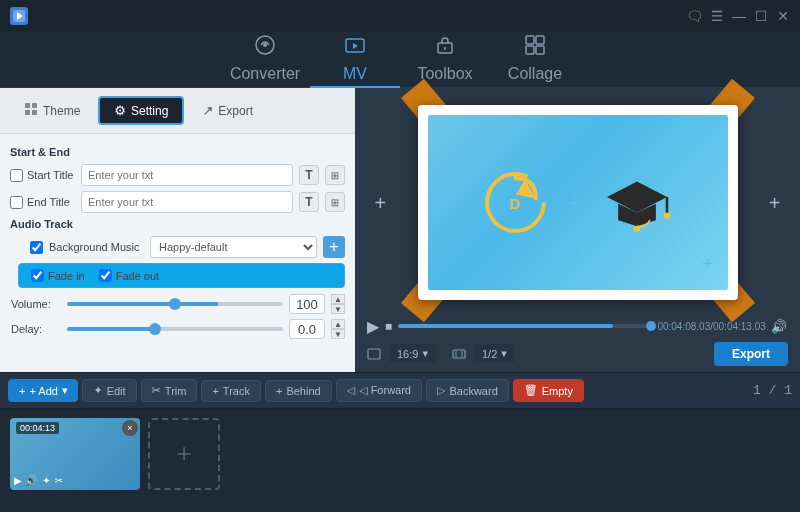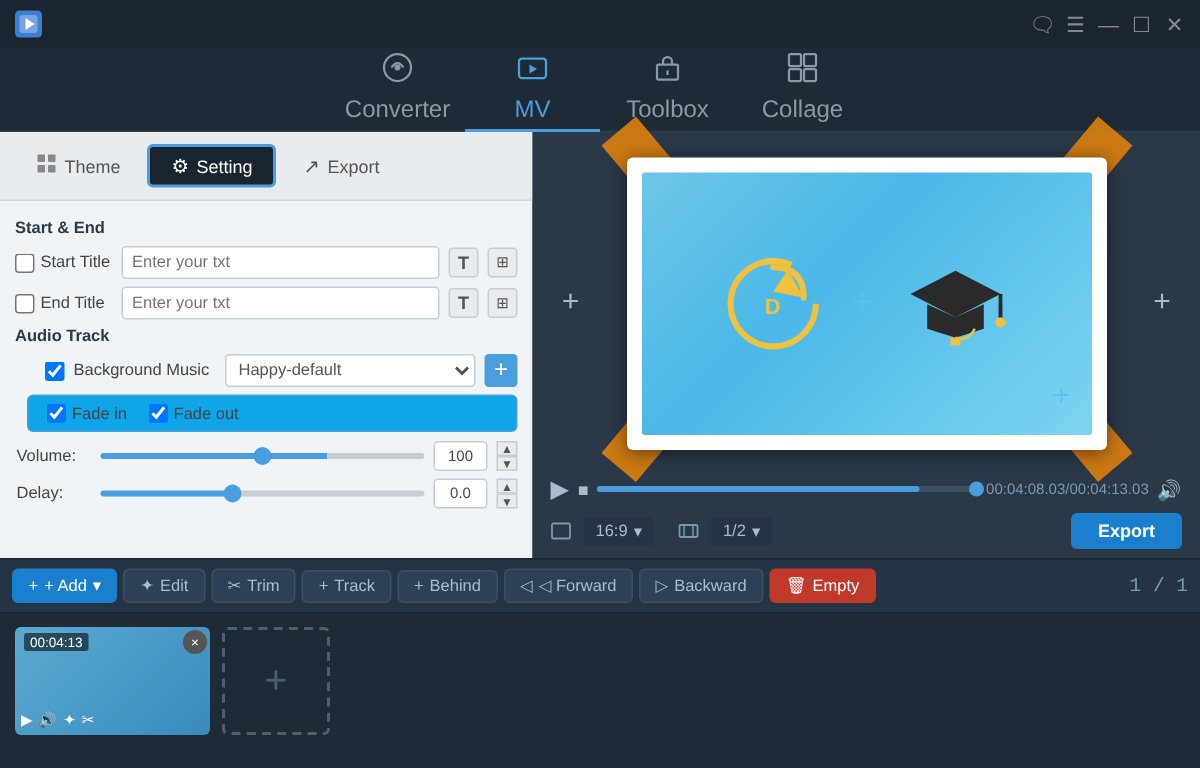--- a/index.html
+++ b/index.html
@@ -193,21 +193,21 @@
     }
     .slider-label { font-size: 11px; color: #444; min-width: 50px; }
     .slider { flex: 1; height: 4px; -webkit-appearance: none; background: linear-gradient(to right, #4a9edd 70%, #c5cdd5 70%); border-radius: 2px; cursor: pointer; }
     .slider::-webkit-slider-thumb { -webkit-appearance: none; width: 12px; height: 12px; border-radius: 50%; background: #4a9edd; cursor: pointer; }
     .slider-value {
       width: 36px;
       height: 20px;
       border: 1px solid #c5cdd5;
       border-radius: 3px;
       text-align: center;
-      font-size: 10px;
+      font-size: 13px;
       background: #fff;
       color: #444;
       display: flex; align-items: center; justify-content: center;
     }
     .spin-btns { display: flex; flex-direction: column; }
     .spin-btn { width: 14px; height: 10px; border: 1px solid #c5cdd5; background: #e8ecef; cursor: pointer; font-size: 8px; display: flex; align-items: center; justify-content: center; color: #555; }
 
     
     .loop-row {
       display: flex;

